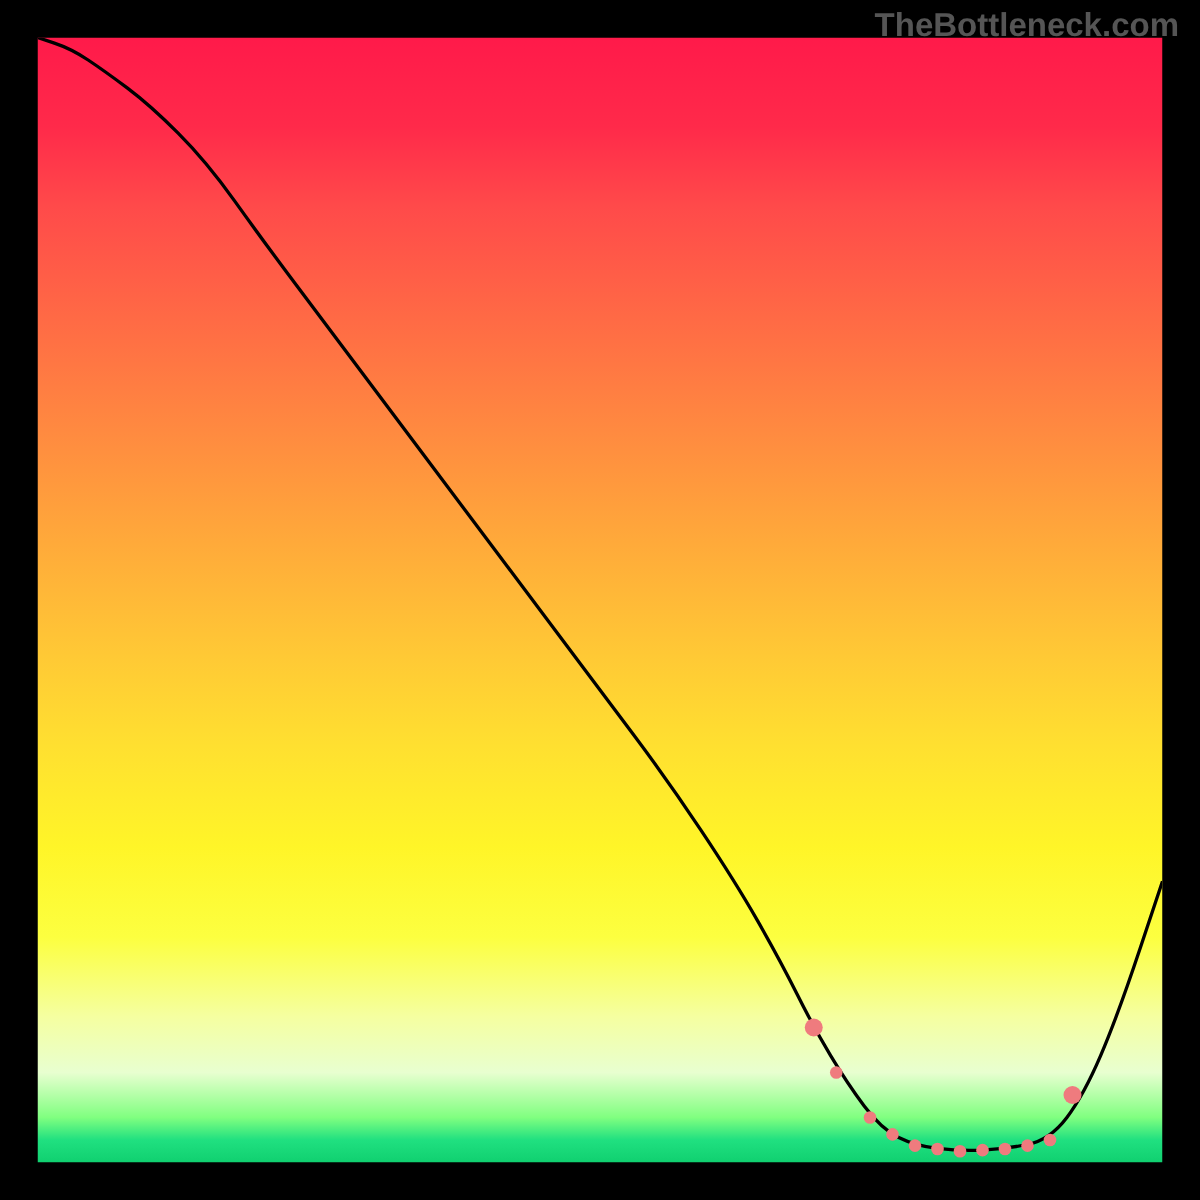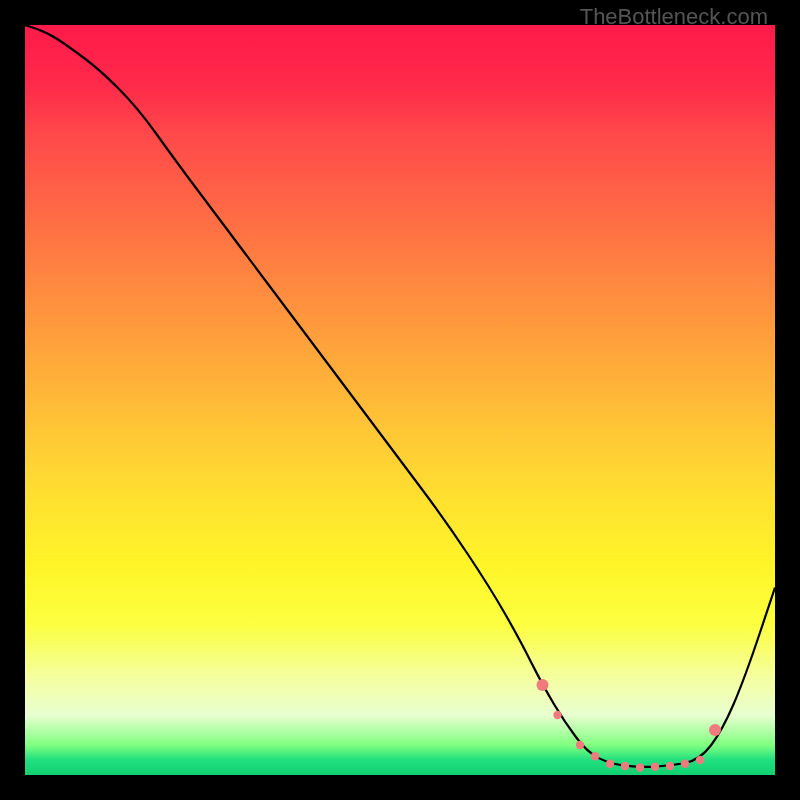--- a/index.html
+++ b/index.html
@@ -6,24 +6,24 @@
   body {
     width: 800px;
     height: 800px;
     background: #000;
     position: relative;
     font-family: Arial, sans-serif;
   }
   .watermark {
     position: absolute;
     top: 4px;
-    right: 32px;
+    right: 14px;
     color: #555;
     font-size: 22px;
-    font-weight: normal;
+    font-weight: bold;
     z-index: 10;
   }
   .plot-area {
     position: absolute;
     top: 25px;
     left: 25px;
     width: 750px;
     height: 750px;
     overflow: hidden;
   }

